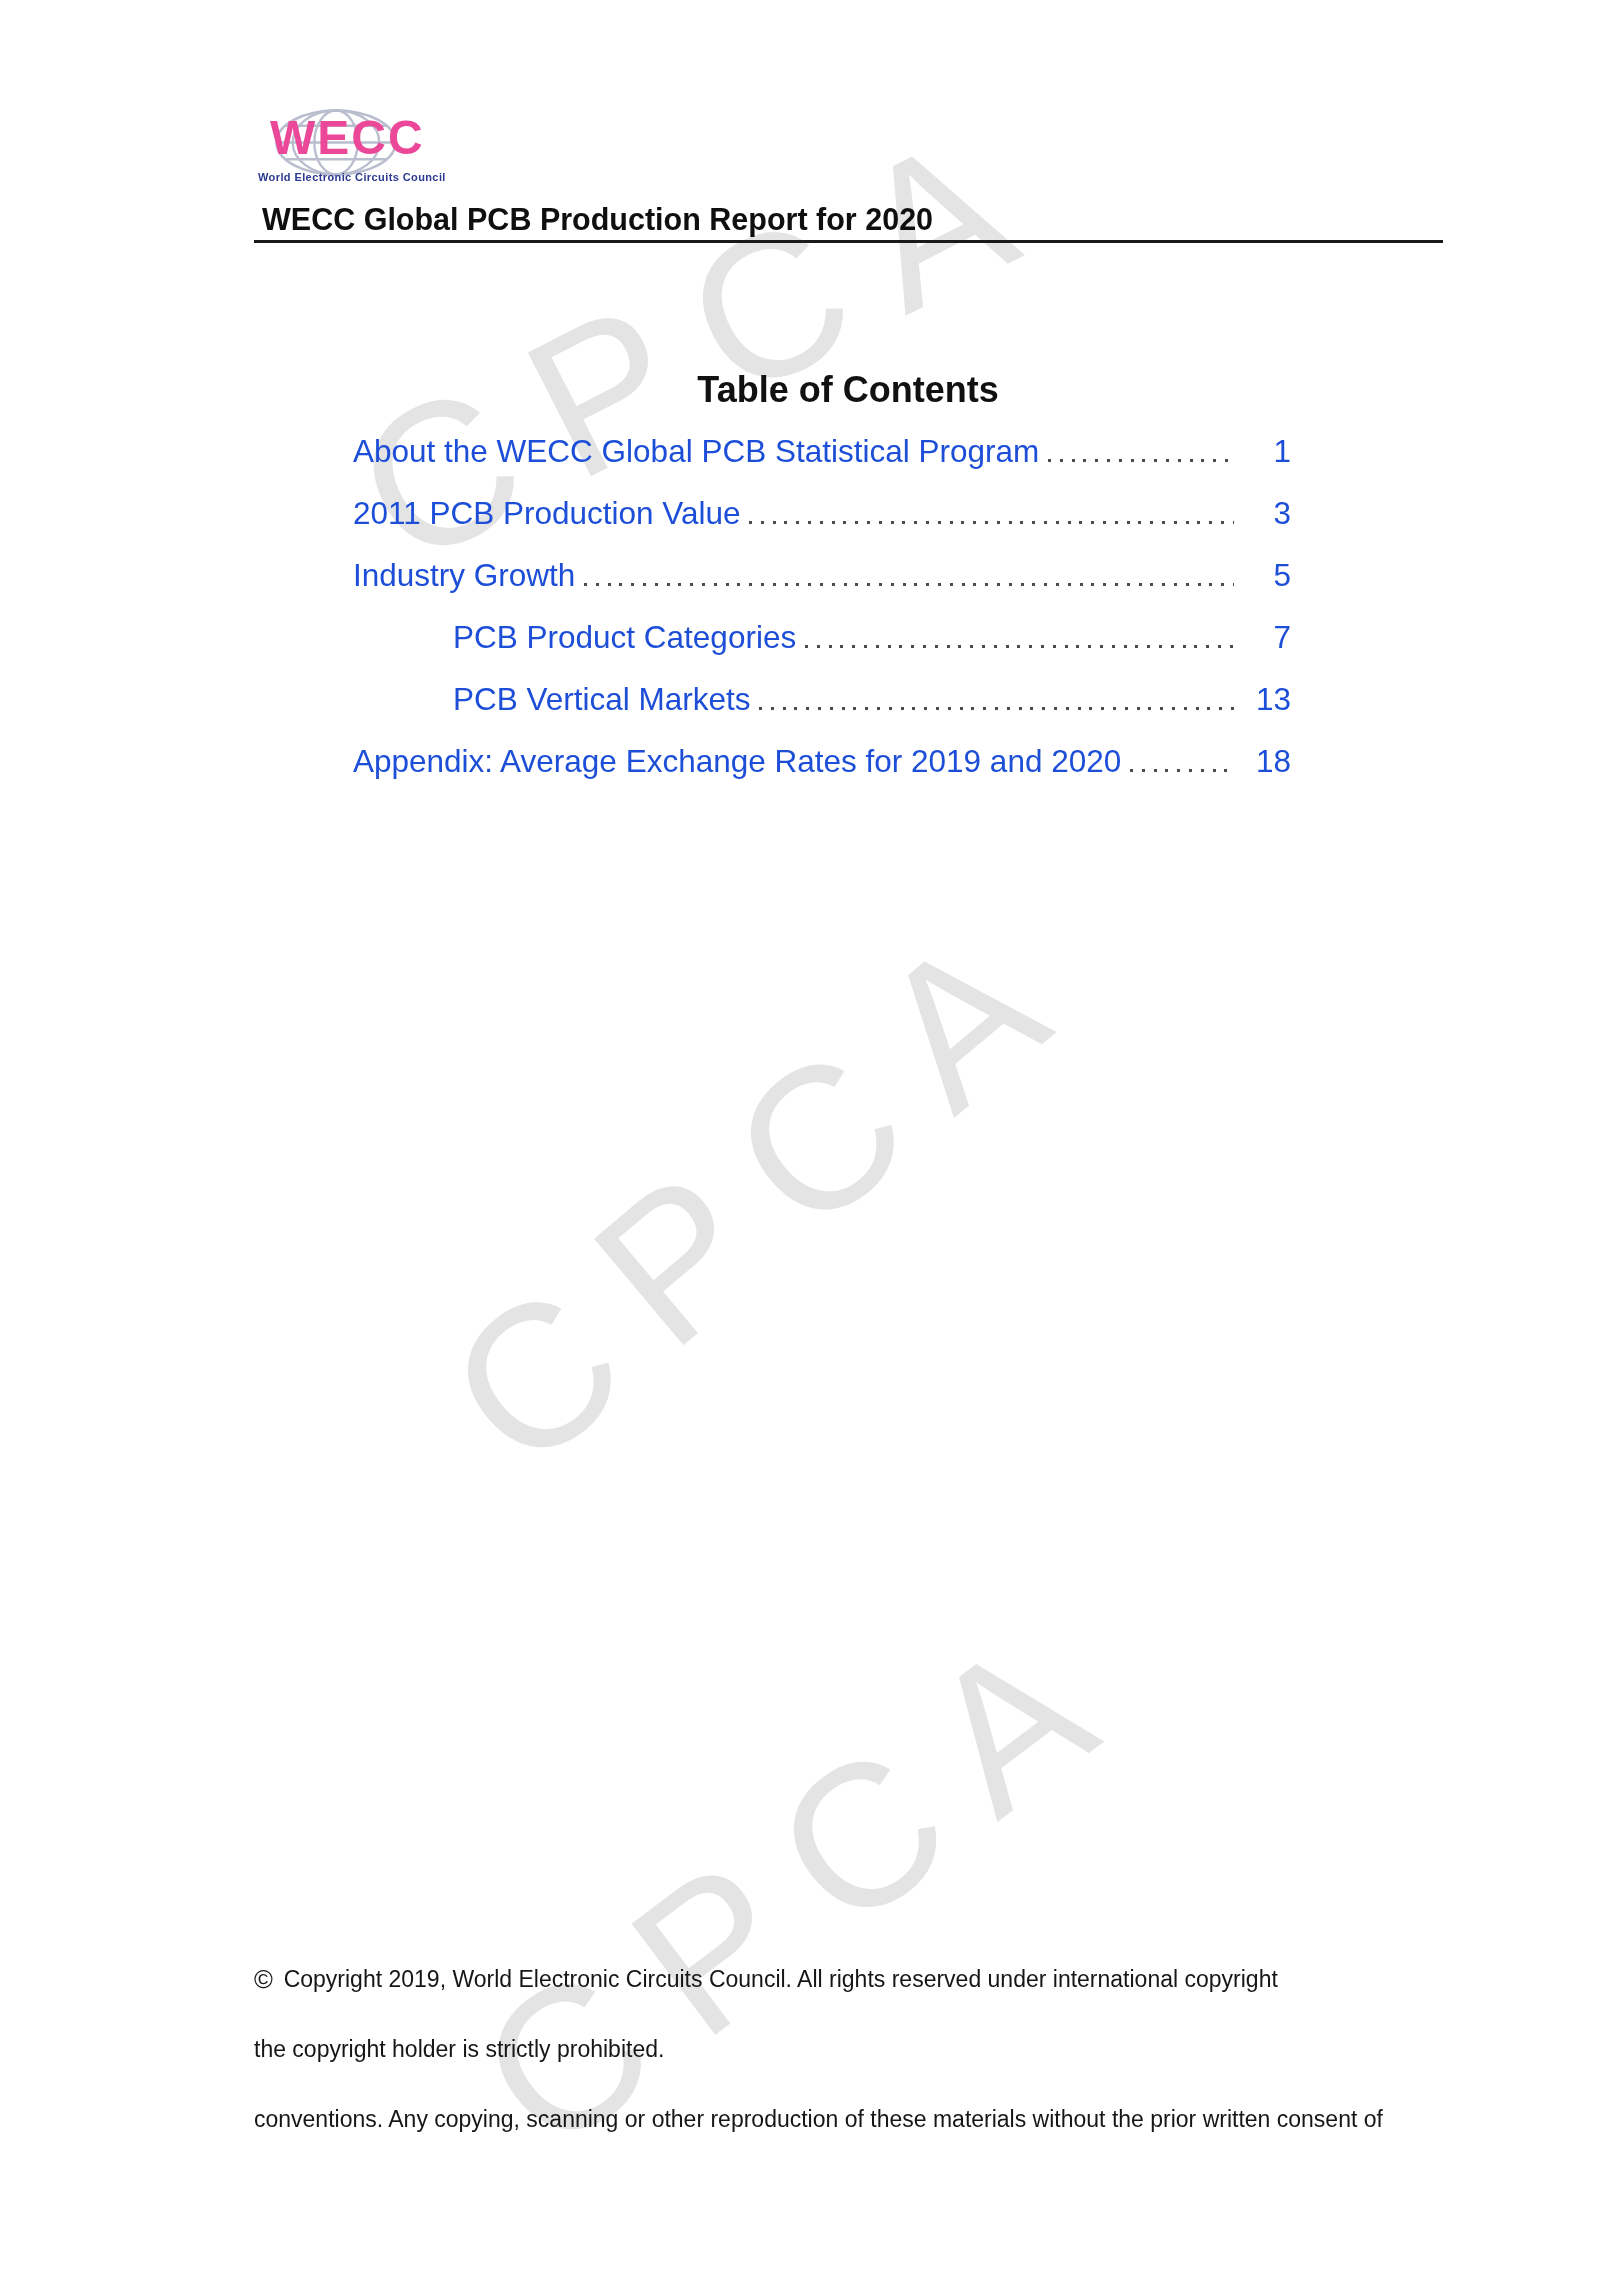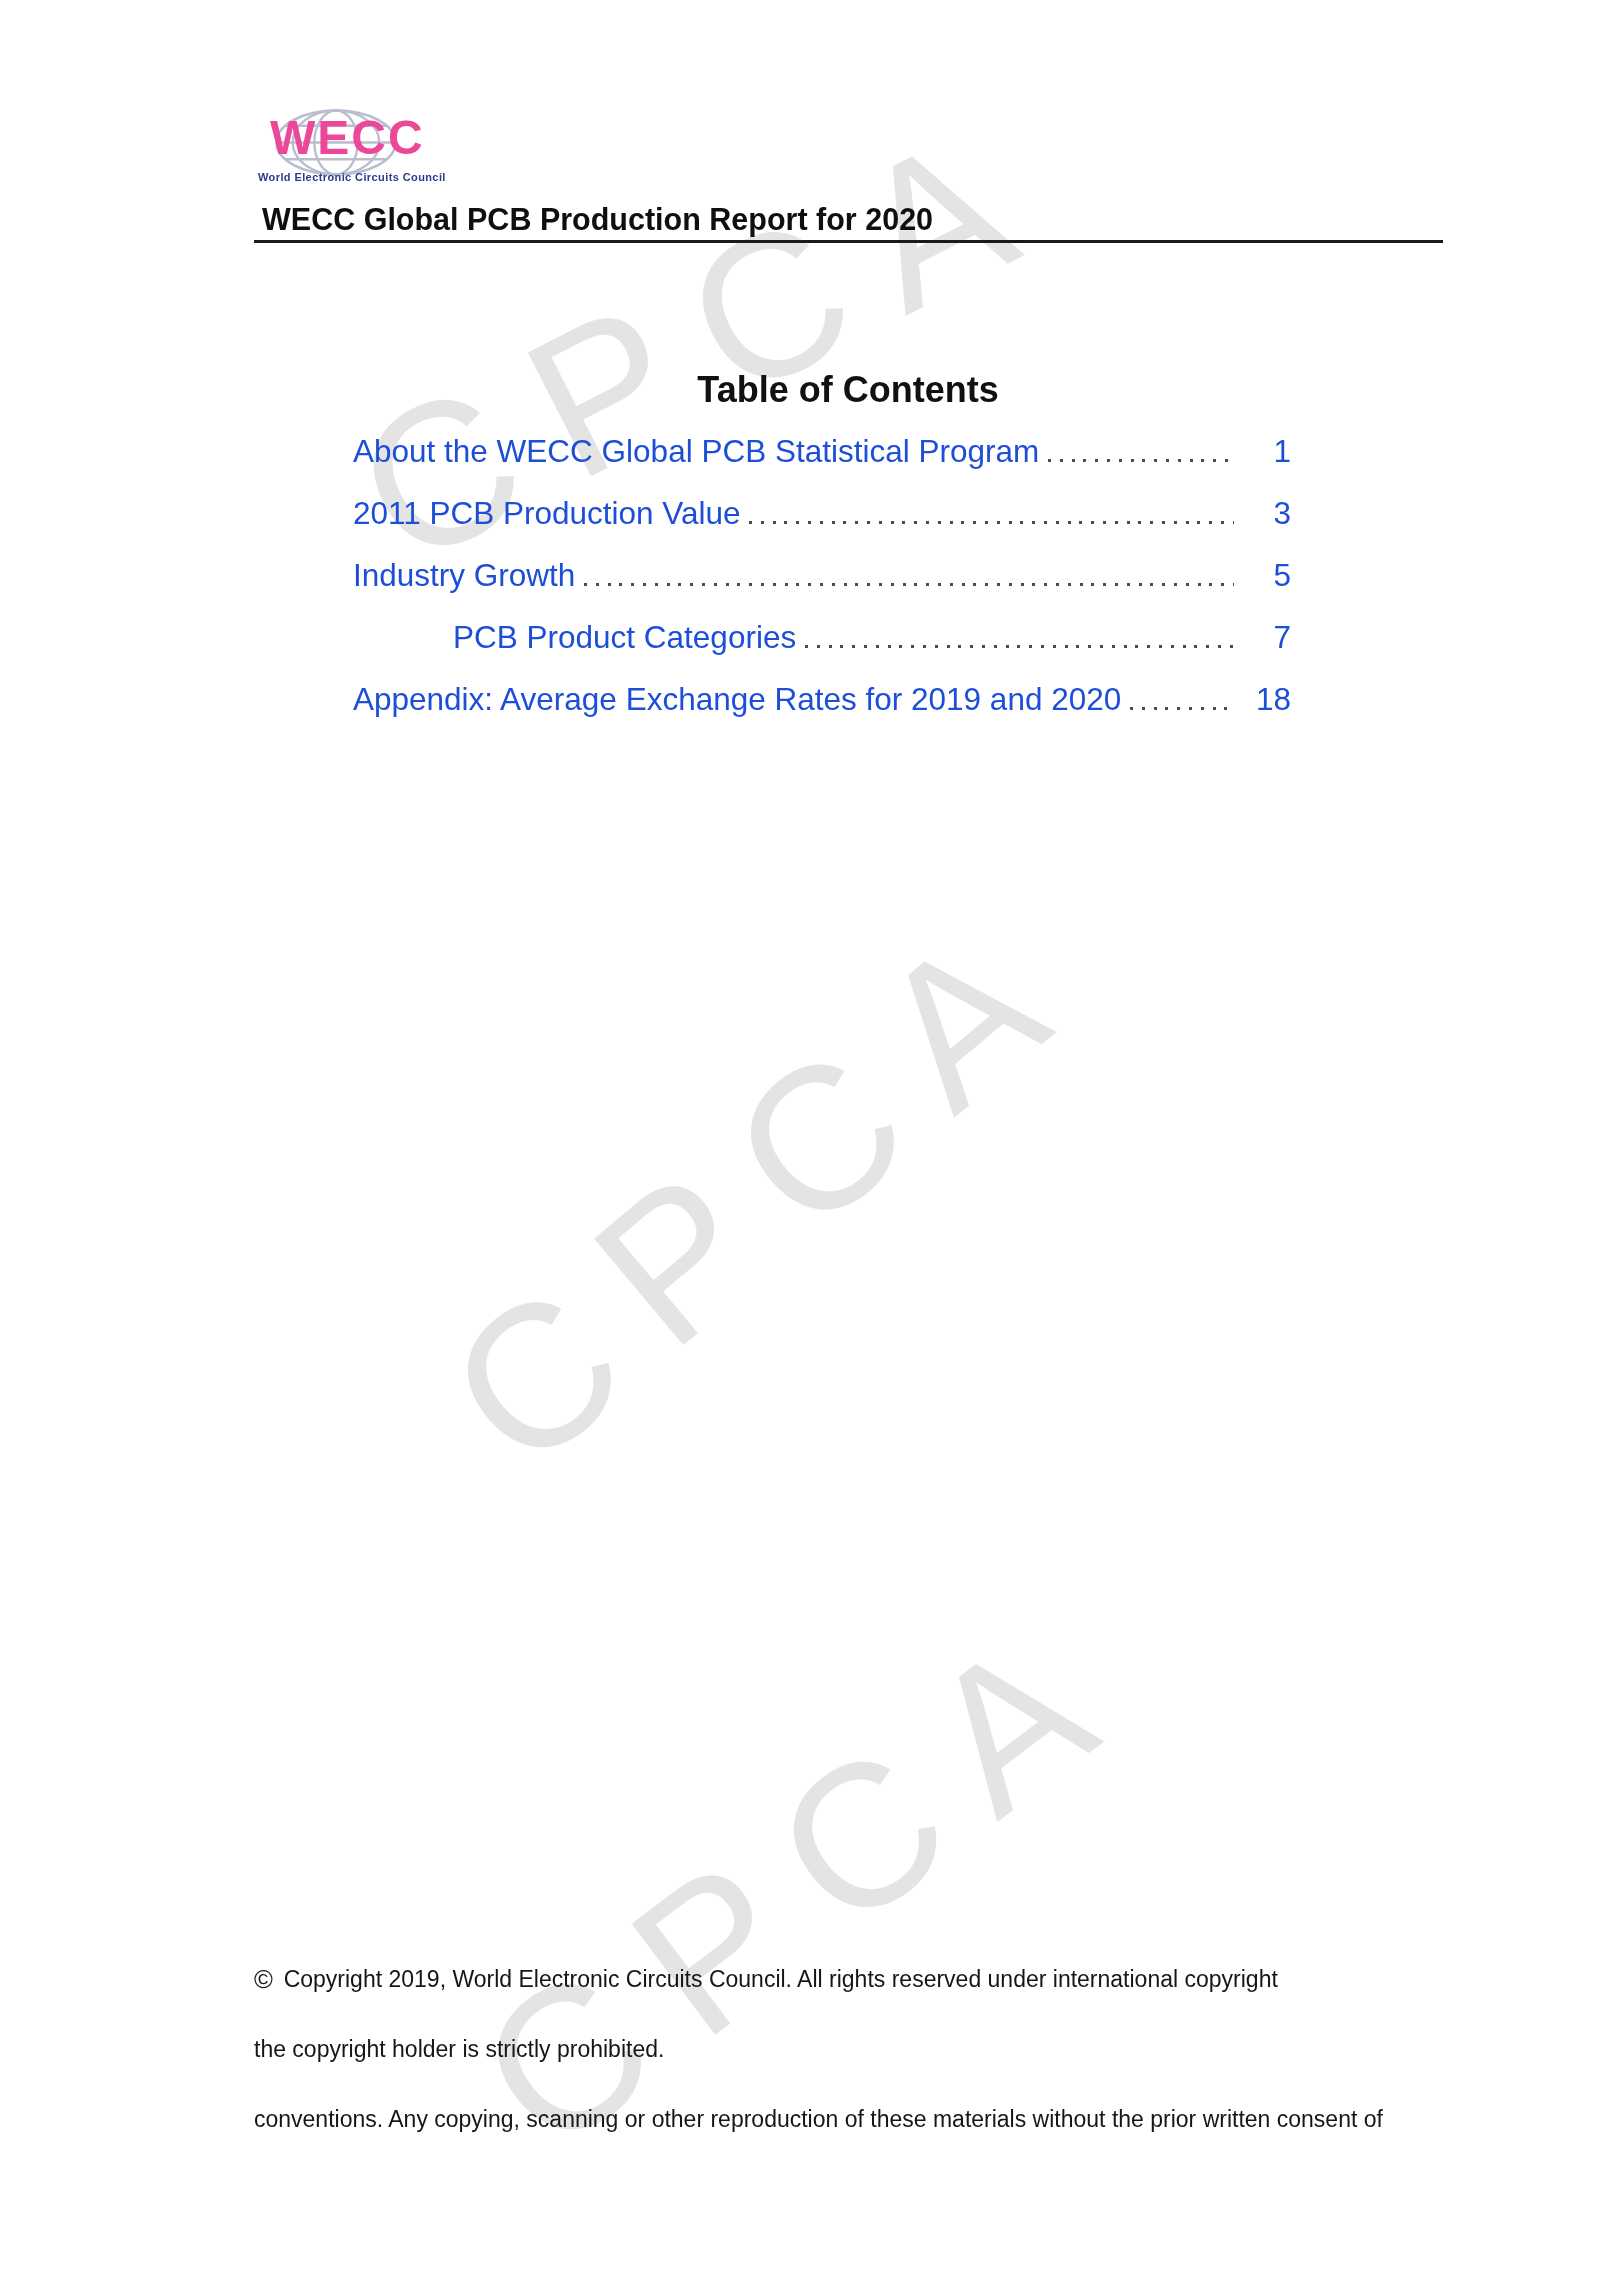--- a/index.html
+++ b/index.html
@@ -110,20 +110,25 @@
         <div class="toc-row">
           <span class="toc-label">Industry Growth</span>
           <span class="toc-dots"></span>
           <span class="toc-page">5</span>
         </div>
         <div class="toc-row indent">
           <span class="toc-label">PCB Product Categories</span>
           <span class="toc-dots"></span>
           <span class="toc-page">7</span>
         </div>
+        <div class="toc-row indent">
+          <span class="toc-label">PCB Vertical Markets</span>
+          <span class="toc-dots"></span>
+          <span class="toc-page">13</span>
+        </div>
         <div class="toc-row">
           <span class="toc-label">Appendix: Average Exchange Rates for 2019 and 2020</span>
           <span class="toc-dots"></span>
           <span class="toc-page">18</span>
         </div>
       </div>
 
     <div class="copyright">
       <div class="copyright-line">
         <span class="copyright-symbol">©</span><span>Copyright 2019, World Electronic Circuits Council. All rights reserved under international copyright</span>

